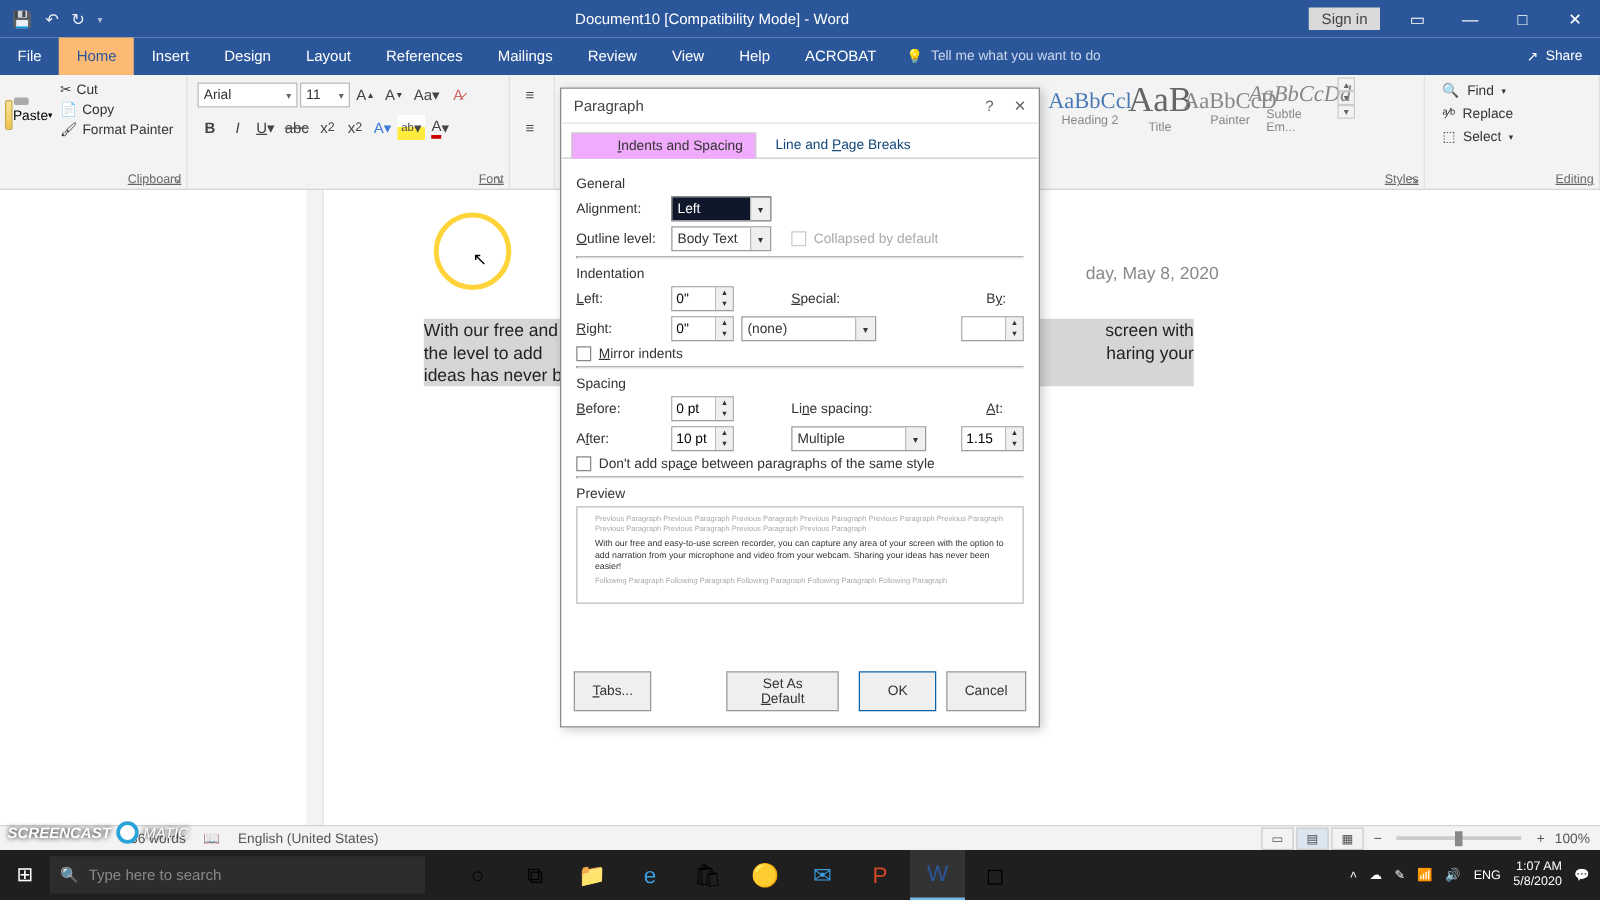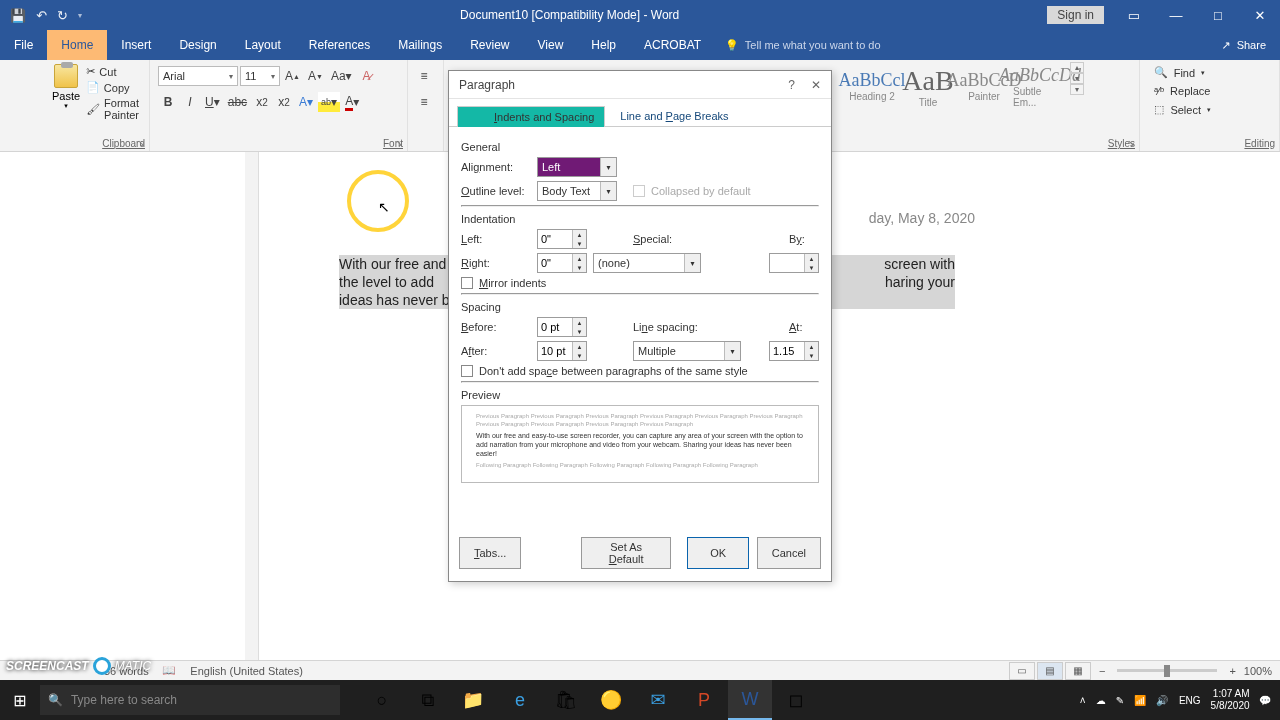--- a/index.html
+++ b/index.html
@@ -25,21 +25,21 @@
 .ribbon { height: 92px; background: #f3f3f3; border-bottom: 1px solid #d4d4d4; display: flex; }
 .group { border-right: 1px solid #e1e1e1; padding: 2px 4px 0; display: flex; flex-direction: column; position: relative; }
 .group .body { flex: 1; display: flex; align-items: flex-start; gap: 2px; }
 .group .label { text-align: right; font-size: 10px; color: #666; padding: 2px 0; border-top: 1px solid transparent; position: relative; text-decoration: underline; }
 .group .launcher { position: absolute; right: 2px; bottom: 2px; width: 12px; height: 12px; font-size: 9px; color: #777; display: flex; align-items: center; justify-content: center; }
 .vstack { display: flex; flex-direction: column; gap: 1px; }
 .hstack { display: flex; align-items: center; gap: 2px; }
 .small-btn { height: 20px; min-width: 20px; padding: 0 3px; display: flex; align-items: center; justify-content: center; font-size: 12px; color: #444; }
 .combo { border: 1px solid #bbb; background: #fff; height: 20px; display: flex; align-items: center; padding: 0 4px; font-size: 11px; color: #333; }
 .combo .arrow { margin-left: auto; font-size: 8px; color: #666; }
-.paste-big { width: 38px; height: 58px; display: flex; flex-direction: column; align-items: center; justify-content: flex-start; padding-top: 2px; margin-left: 48px; }
+.paste-big { width: 38px; height: 58px; display: flex; flex-direction: row; align-items: center; justify-content: flex-start; padding-top: 2px; }
 .paste-big .icn { width: 24px; height: 24px; background: linear-gradient(#f8e6a0,#f0c34a); border: 1px solid #c9a53a; border-radius: 2px; position: relative; }
 .paste-big .icn::after { content:""; position:absolute; top:-3px; left:6px; width:12px; height:6px; background:#aaa; border-radius:2px; }
 .clip-row { font-size: 11px; color: #333; padding: 1px 4px; display: flex; gap: 4px; align-items: center; }
 .style-box { width: 56px; height: 48px; border: 1px solid transparent; display: flex; flex-direction: column; align-items: center; justify-content: center; font-size: 10px; color: #888; }
 .style-box .prev { font-family: "Times New Roman", serif; color: #666; font-size: 18px; }
 .styles-gallery { display: flex; }
 .style-scroll { width: 14px; display: flex; flex-direction: column; }
 .style-scroll span { flex:1; border:1px solid #ccc; display:flex; align-items:center; justify-content:center; font-size:8px; color:#666; }
 .edit-col .row { font-size: 11px; padding: 2px 6px; display: flex; gap: 6px; align-items: center; color: #333; }
 
@@ -51,28 +51,28 @@
 .date-right { position: absolute; right: 100px; top: 58px; color: #888; font-size: 14px; font-family: Arial; }
 .circle-marker { position: absolute; left: 88px; top: 18px; width: 62px; height: 62px; border: 4px solid #ffd43a; border-radius: 50%; }
 .cursor-arrow { position: absolute; left: 119px; top: 47px; font-size: 14px; color: #000; }
 
 
 .dialog { position: absolute; left: 448px; top: 70px; width: 384px; height: 512px; background: #fff; border: 1px solid #888; box-shadow: 2px 2px 8px rgba(0,0,0,.2); z-index: 50; display: flex; flex-direction: column; font-size: 11px; }
 .dlg-title { height: 28px; display: flex; align-items: center; padding: 0 10px; font-size: 12px; color: #444; border-bottom: 1px solid #e4e4e4; }
 .dlg-title .right { margin-left: auto; display: flex; gap: 16px; color: #666; }
 .dlg-tabs { display: flex; border-bottom: 1px solid #ccc; padding: 6px 8px 0; gap: 4px; }
 .dlg-tab { padding: 4px 10px; border: 1px solid transparent; border-bottom: none; color: #15487a; }
-.dlg-tab.active { border-color: #ccc; background: #14b8a6; position: relative; top: 1px; color: #333; padding-left: 36px; }
+.dlg-tab.active { border-color: #ccc; background: #f0abfc; position: relative; top: 1px; color: #333; padding-left: 36px; }
 .dlg-body { padding: 8px 12px; flex: 1; color: #333; }
 .dlg-section-title { font-size: 11px; color: #333; margin: 6px 0 4px; }
 .dlg-row { display: flex; align-items: center; gap: 6px; margin: 4px 0; }
 .dlg-row label { width: 70px; }
 .sel { border: 1px solid #9c9c9c; background: #fff; height: 20px; display: flex; align-items: center; padding: 0 4px; position: relative; }
 .sel .arrow { position: absolute; right: 0; top: 0; bottom: 0; width: 16px; background: #efefef; border-left: 1px solid #bbb; display: flex; align-items: center; justify-content: center; font-size: 8px; }
-.sel.selected { background: #701a75; color: #fff; }
+.sel.selected { background: #0f172a; color: #fff; }
 .spin { border: 1px solid #9c9c9c; height: 20px; width: 50px; display: flex; position: relative; background:#fff; }
 .spin input { border: none; width: 34px; padding: 0 3px; font-size: 11px; outline:none; }
 .spin .spn { position: absolute; right: 0; top: 0; bottom: 0; width: 14px; display: flex; flex-direction: column; border-left: 1px solid #bbb; }
 .spin .spn span { flex: 1; display: flex; align-items: center; justify-content: center; font-size: 6px; background: #efefef; }
 .chk { width: 12px; height: 12px; border: 1px solid #888; display: inline-block; }
 .preview-box { border: 1px solid #bbb; height: 78px; padding: 6px 14px; font-size: 6px; color: #aaa; line-height: 8px; }
 .preview-box .main { color: #333; font-size: 7px; line-height: 9px; margin: 3px 0; }
 .dlg-buttons { display: flex; padding: 6px 10px 12px; gap: 8px; }
 .btn { border: 1px solid #999; background: #efefef; padding: 3px 14px; font-size: 11px; color: #333; }
 .btn.primary { border: 1px solid #0a64ad; }

